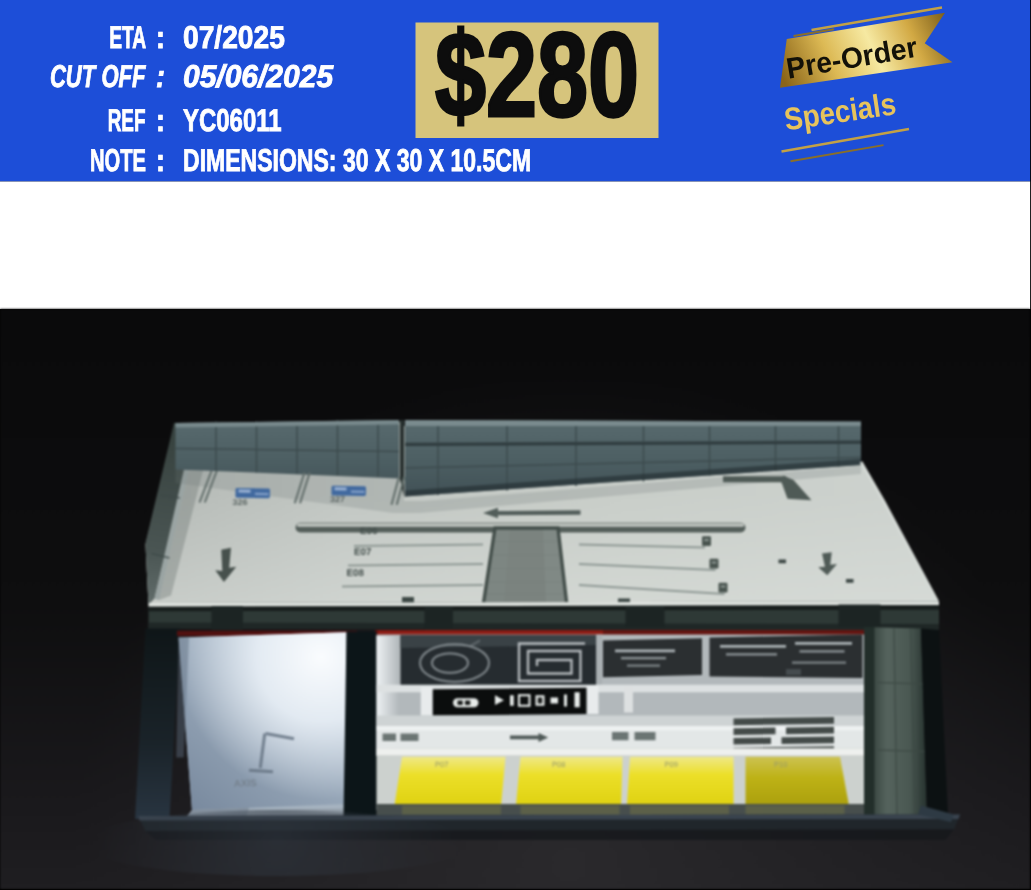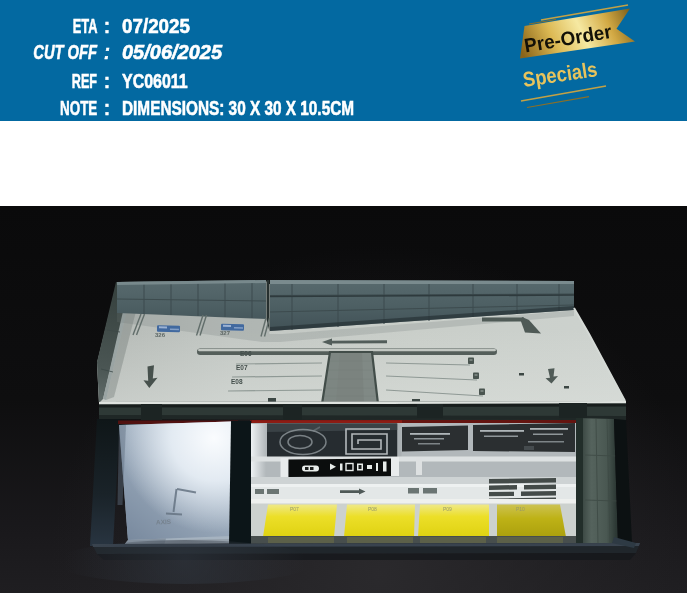--- a/index.html
+++ b/index.html
@@ -1,18 +1,18 @@
 <!DOCTYPE html>
 <html><head>
 <meta charset="utf-8">
 <style>
   html,body{margin:0;padding:0;background:#000;}
   #page{position:relative;width:687px;height:593px;overflow:hidden;background:#000;
         font-family:"Liberation Sans",sans-serif;}
-  .hdr{position:absolute;left:0;top:0;width:687px;height:121px;background:#0369a1;}
+  .hdr{position:absolute;left:0;top:0;width:687px;height:121px;background:#1d4ed8;}
   .row{position:absolute;left:0;width:687px;height:22px;line-height:22px;color:#fff;font-weight:bold;
        font-size:21px;white-space:nowrap;-webkit-text-stroke:0.6px #fff;}
   .lab{position:absolute;right:590px;transform-origin:right center;display:inline-block;}
   .col{position:absolute;left:101px;width:12px;text-align:center;transform:scaleX(.85);}
   .val{position:absolute;left:122px;transform-origin:left center;display:inline-block;}
   .badge{position:absolute;left:277px;top:15px;width:162px;height:77px;background:#d6c47c;}
   .badge span{position:absolute;left:50%;top:50%;transform:translate(-50%,-54%) scaleX(.765);
        color:#0d0d0d;font-weight:bold;font-size:80px;white-space:nowrap;-webkit-text-stroke:2px #0d0d0d;}
   .whiteband{position:absolute;left:0;top:121px;width:687px;height:85px;background:#fff;}
   .photo{position:absolute;left:0;top:206px;width:687px;height:387px;filter:blur(0.55px);}
@@ -34,20 +34,23 @@
     <div class="row" style="top:70px;">
         <span class="lab" style="transform:scaleX(.60);">REF</span>
         <span class="col">:</span>
         <span class="val" style="transform:scaleX(.76);">YC06011</span>
       </div>
     <div class="row" style="top:97px;">
         <span class="lab" style="transform:scaleX(.64);">NOTE</span>
         <span class="col">:</span>
         <span class="val" style="transform:scaleX(.731);">DIMENSIONS: 30 X 30 X 10.5CM</span>
       </div>
+    <div class="badge">
+        <span>$280</span>
+      </div>
     <svg width="687" height="121" style="position:absolute;left:0;top:0">
       <defs>
         <linearGradient id="bandg" x1="524" y1="57" x2="634" y2="7" gradientUnits="userSpaceOnUse">
           <stop offset="0" stop-color="#8a6418"></stop>
           <stop offset="0.28" stop-color="#dcb954"></stop>
           <stop offset="0.52" stop-color="#f6e9a2"></stop>
           <stop offset="0.75" stop-color="#d2a944"></stop>
           <stop offset="1" stop-color="#6e5213"></stop>
         </linearGradient>
         <linearGradient id="specg" x1="522" y1="70" x2="596" y2="88" gradientUnits="userSpaceOnUse">

